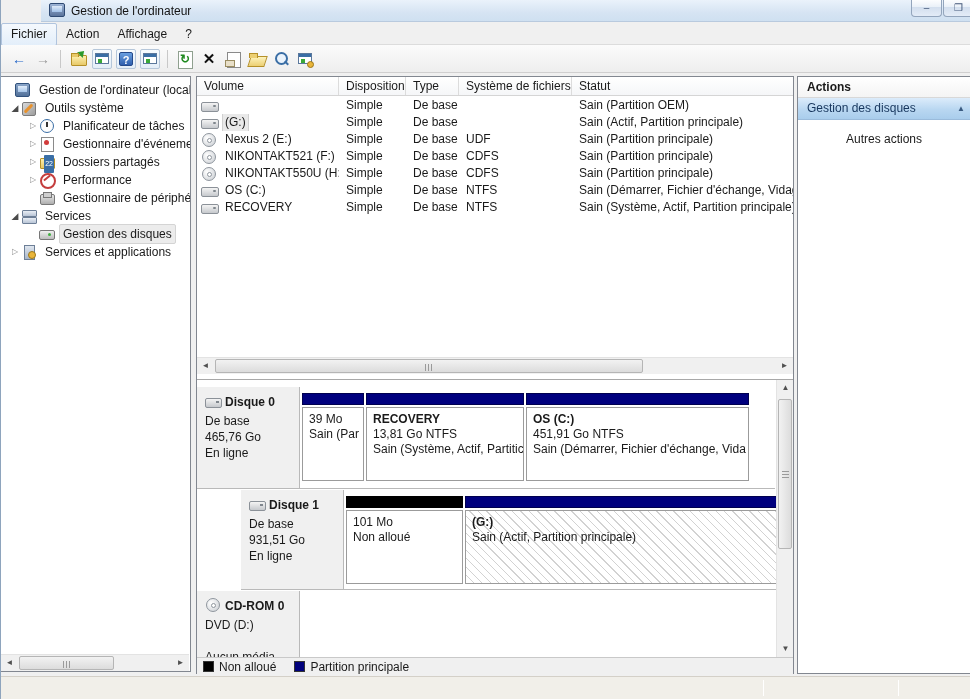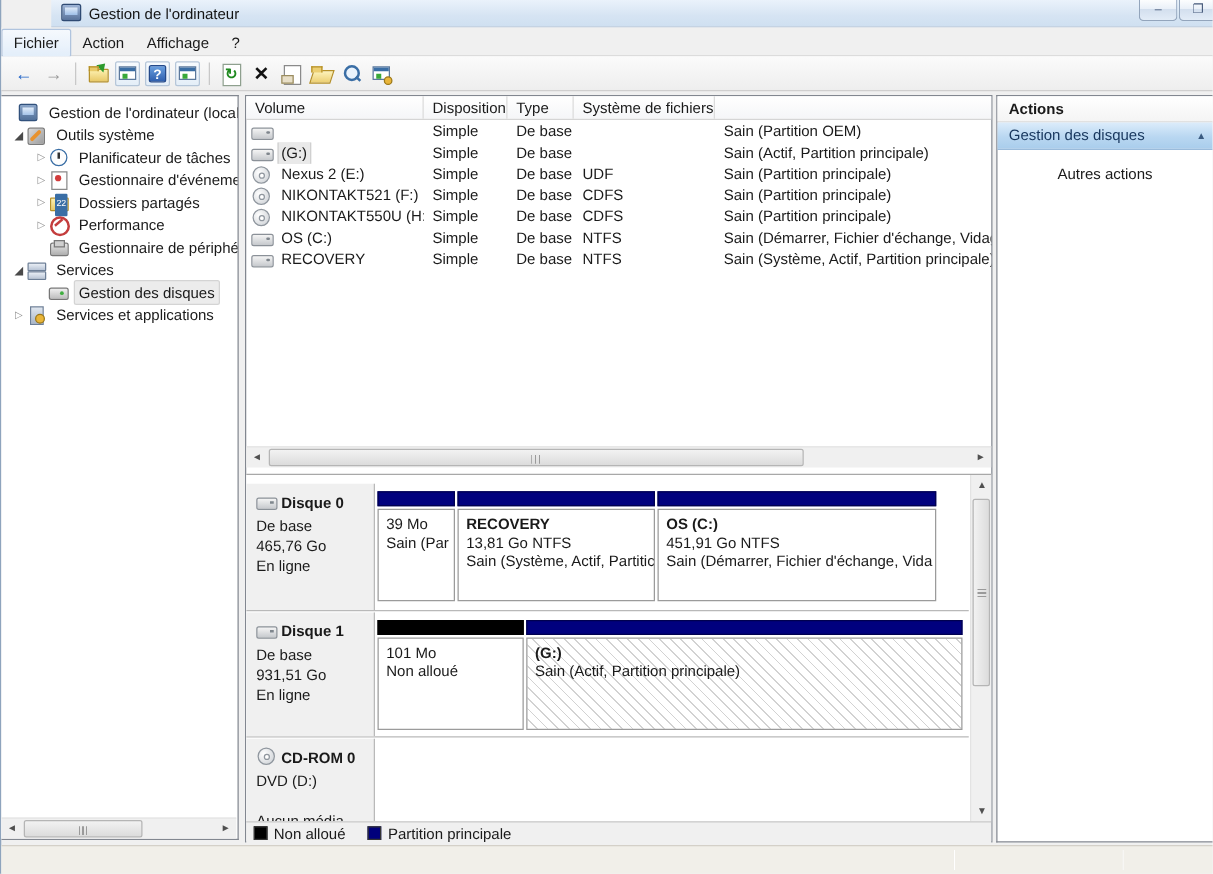--- a/index.html
+++ b/index.html
@@ -286,20 +286,21 @@
       <div class="arrow right" data-name="scroll-right-arrow">►</div>
     </div>
   </div>
 
   <div class="center-pane" data-name="disk-management-pane">
     <div class="vol-header" data-name="volume-list-header">
         <div class="vol-hcell col-0" data-name="column-header-0">Volume</div>
         <div class="vol-hcell col-1" data-name="column-header-1">Disposition</div>
         <div class="vol-hcell col-2" data-name="column-header-2">Type</div>
         <div class="vol-hcell col-3" data-name="column-header-3">Système de fichiers</div>
+        <div class="vol-hcell col-4" data-name="column-header-4">Statut</div>
       </div>
     <div class="vol-rows" data-name="volume-list">
         <div class="vol-row" data-name="volume-row">
           <div class="vol-cell first col-0" data-name="volume-name-cell">
             <span class="vol-icon drive" data-name="drive-icon"></span>
             <span class="vol-label" data-name="volume-name"></span>
           </div>
           <div class="vol-cell col-1" data-name="cell-disposition">Simple</div>
           <div class="vol-cell col-2" data-name="cell-type">De base</div>
           <div class="vol-cell col-3" data-name="cell-fs"></div>
@@ -404,21 +405,21 @@
             </div>
             <div class="partition" data-name="partition-block" style="left: 329px; width: 223px;">
               <div class="part-bar navy" data-name="partition-type-bar"></div>
               <div class="part-body" data-name="partition-body">
                 <div class="part-title" data-name="partition-title">OS  (C:)</div>
                 <div class="part-line" data-name="partition-info-line">451,91 Go NTFS</div>
                 <div class="part-line" data-name="partition-info-line">Sain (Démarrer, Fichier d'échange, Vida</div>
               </div>
             </div>
           </div>
-          <div class="disk-row" data-name="disk-row-1" style="top: 110px; height: 100px;">
+          <div class="disk-row" data-name="disk-row-1" style="top: 110px; height: 100px; margin-left: 44px;">
             <div class="disk-label" data-name="disk-label">
               <div class="dname">
                 <span class="dicon drive" data-name="drive-icon"></span>
                 <span data-name="disk-name">Disque 1</span>
               </div>
               <div class="dline" data-name="disk-info-line">De base</div>
               <div class="dline" data-name="disk-info-line">931,51 Go</div>
               <div class="dline" data-name="disk-info-line">En ligne</div>
             </div>
             <div class="partition" data-name="partition-block" style="left: 105px; width: 117px;">

